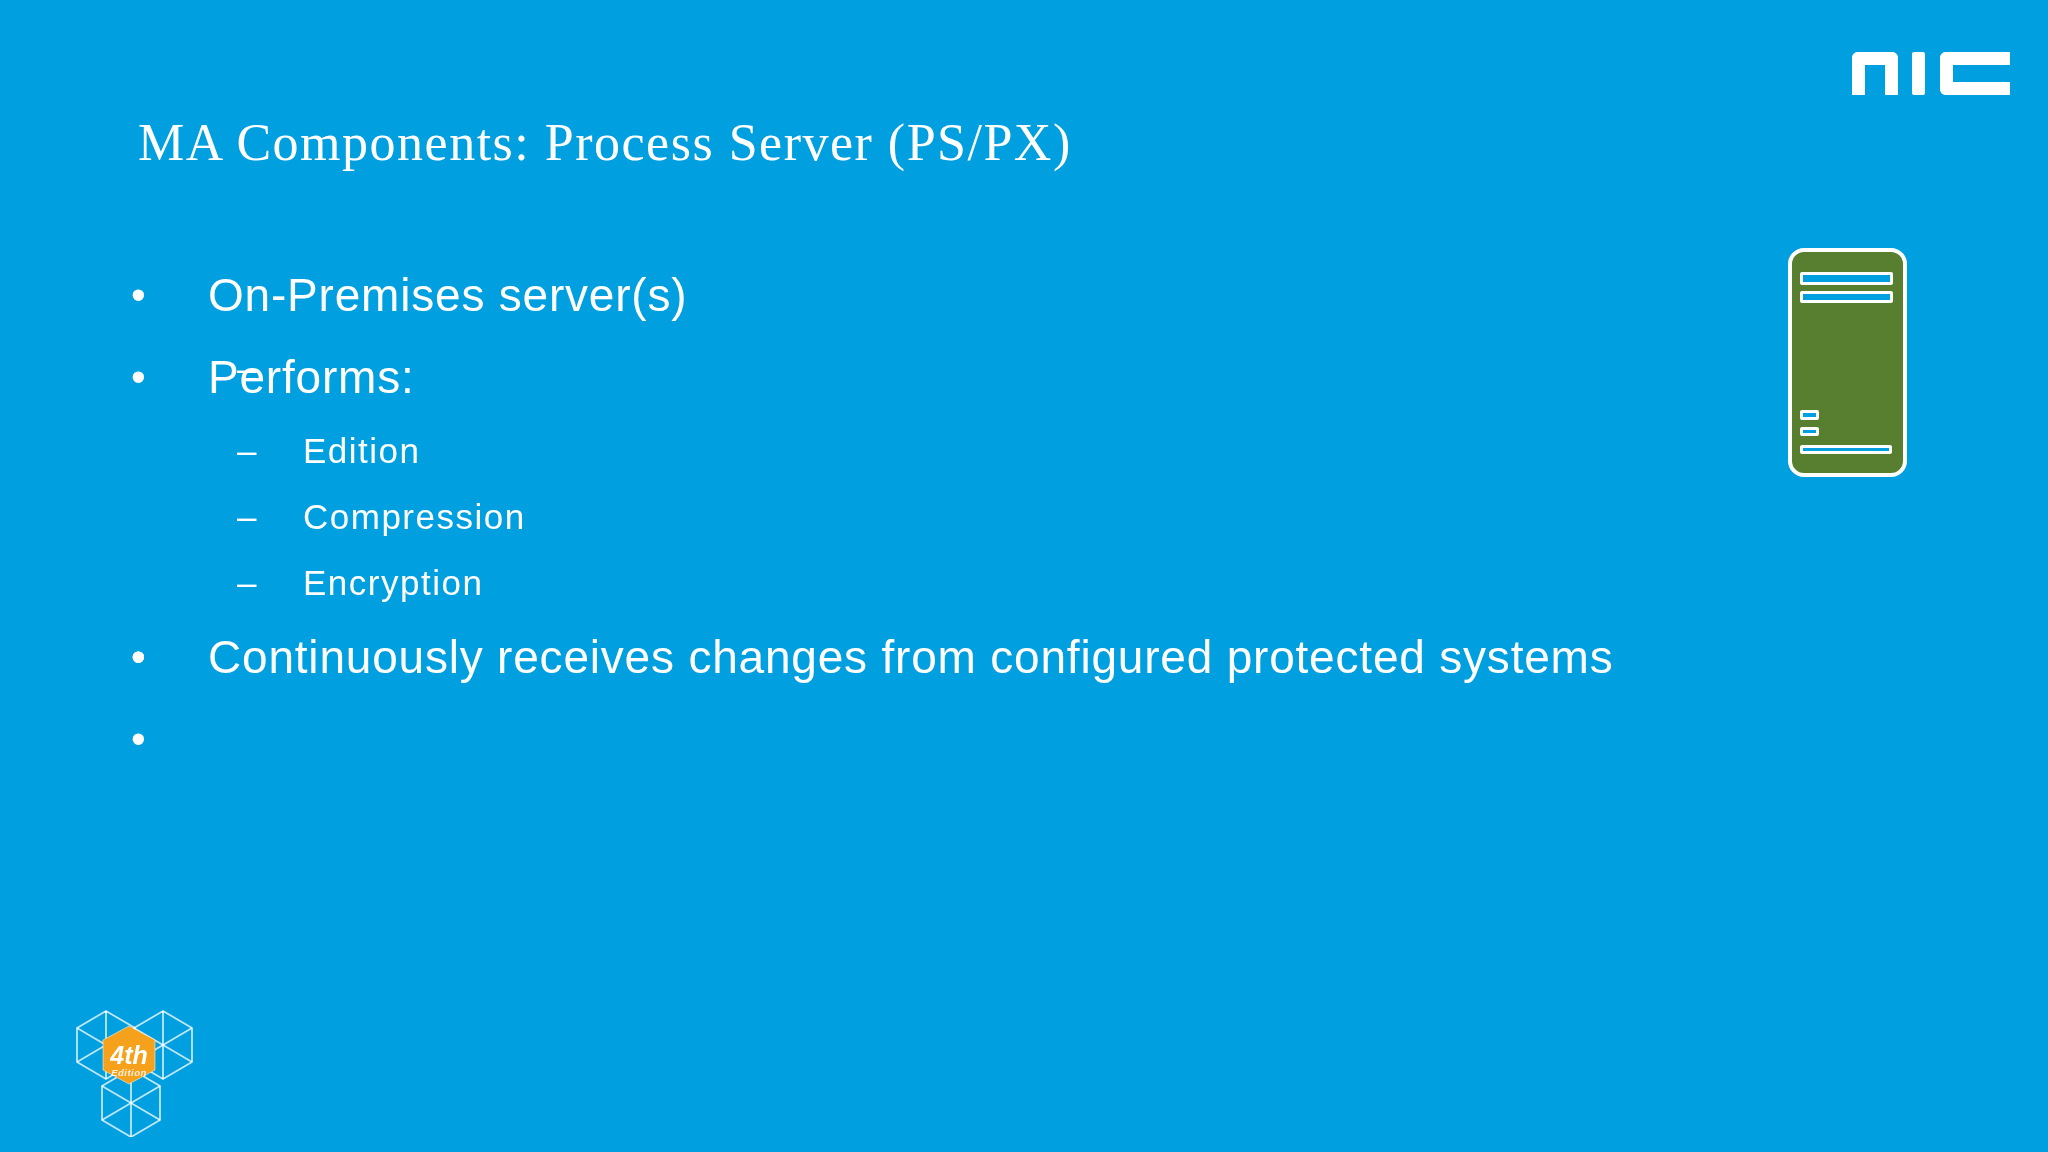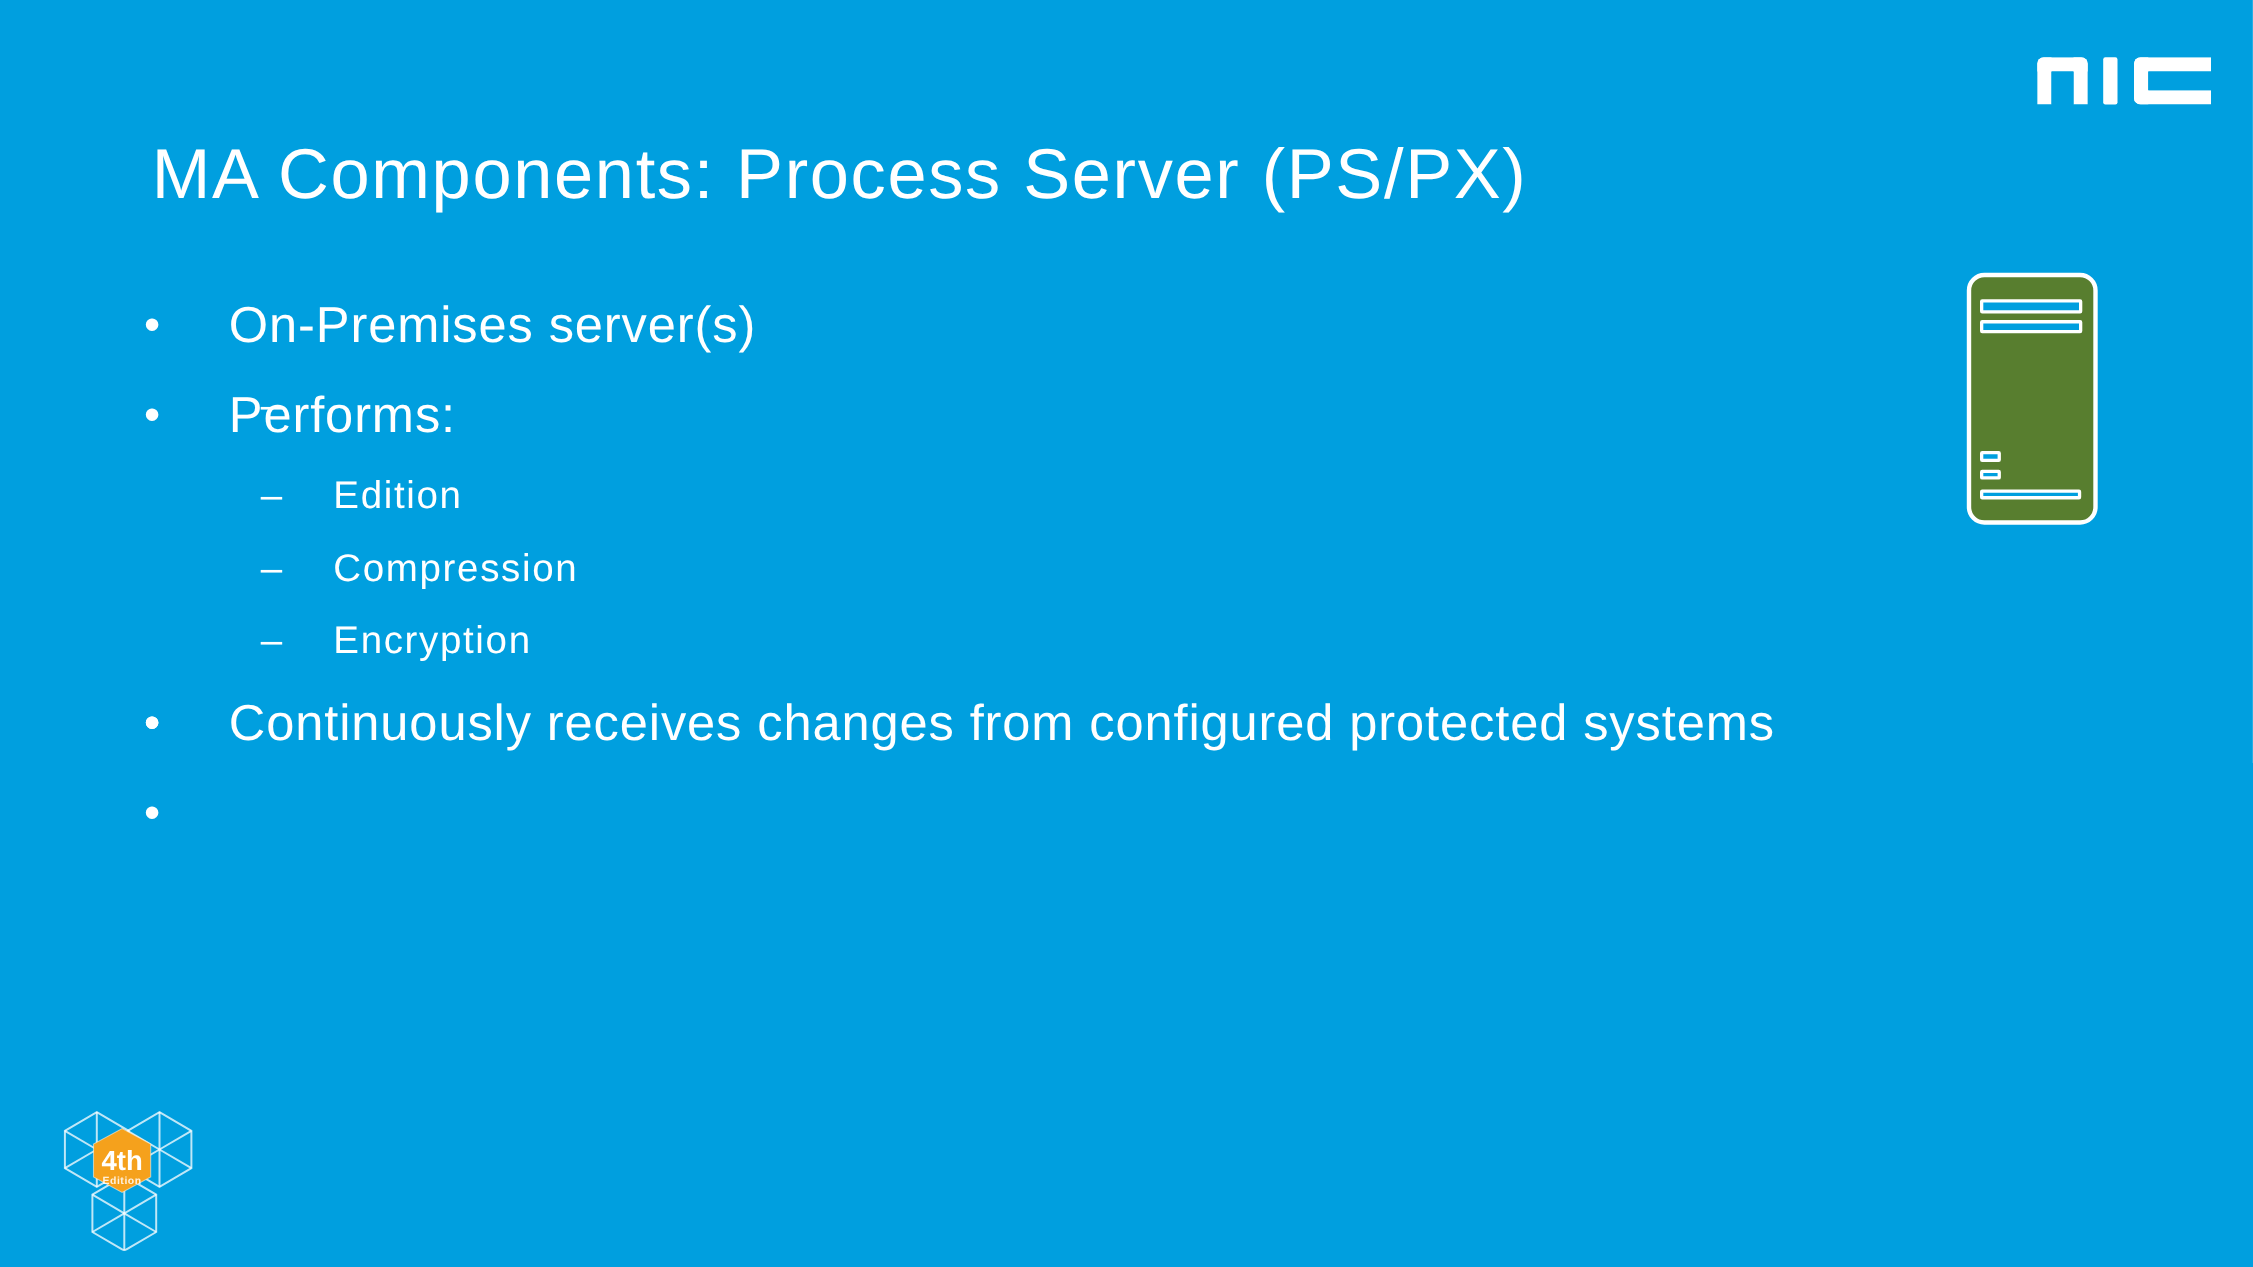--- a/index.html
+++ b/index.html
@@ -9,24 +9,25 @@
     background:#009FDF;
     overflow:hidden;
     font-family:"Liberation Sans", sans-serif;
     color:#ffffff;
   }
 
   
   .title {
     position:absolute;
     left:138px; top:78px;
-    font-size:64px;
+    font-size:52px;
     font-weight:300;
     letter-spacing:1.5px;
     white-space:nowrap;
+    font-family:Liberation Serif, serif;
   }
 
   
   .nic { position:absolute; left:1852px; top:52px; height:43px; display:flex; align-items:flex-start; }
   .nic-n {
     width:46px; height:43px; box-sizing:border-box;
     border:13px solid #fff; border-bottom:none;
     border-radius:6px 6px 0 0;
   }
   .nic-i { width:13px; height:43px; background:#fff; margin-left:14px; border-radius:2px; }
@@ -59,21 +60,21 @@
     border:3px solid #ffffff;
     border-radius:2px;
   }
   .bar-a { left:8px;  top:20px;  width:93px; height:13px; }
   .bar-b { left:8px;  top:39px;  width:93px; height:12px; }
   .bar-s1{ left:8px;  top:158px; width:19px; height:10px; }
   .bar-s2{ left:8px;  top:175px; width:19px; height:9px;  }
   .bar-w { left:8px;  top:193px; width:92px; height:9px;  }
 
   
-  .badge { position:absolute; left:50px; top:1002px; width:130px; height:135px; }
+  .badge { position:absolute; left:68px; top:1002px; width:130px; height:135px;font-style:italic; }
   .badge svg { display:block; }
   .badge-line1 { font-family:"Liberation Sans", sans-serif; font-size:25px; font-weight:bold; fill:#ffffff; }
   .badge-line2 { font-family:"Liberation Sans", sans-serif; font-size:9.5px; font-weight:bold; fill:rgba(255,255,255,0.85); letter-spacing:0.5px; }
 </style>
 </head>
 <body>
 
 <div class="slide">
 
   <h1 class="title">MA Components: Process Server (PS/PX)</h1>

